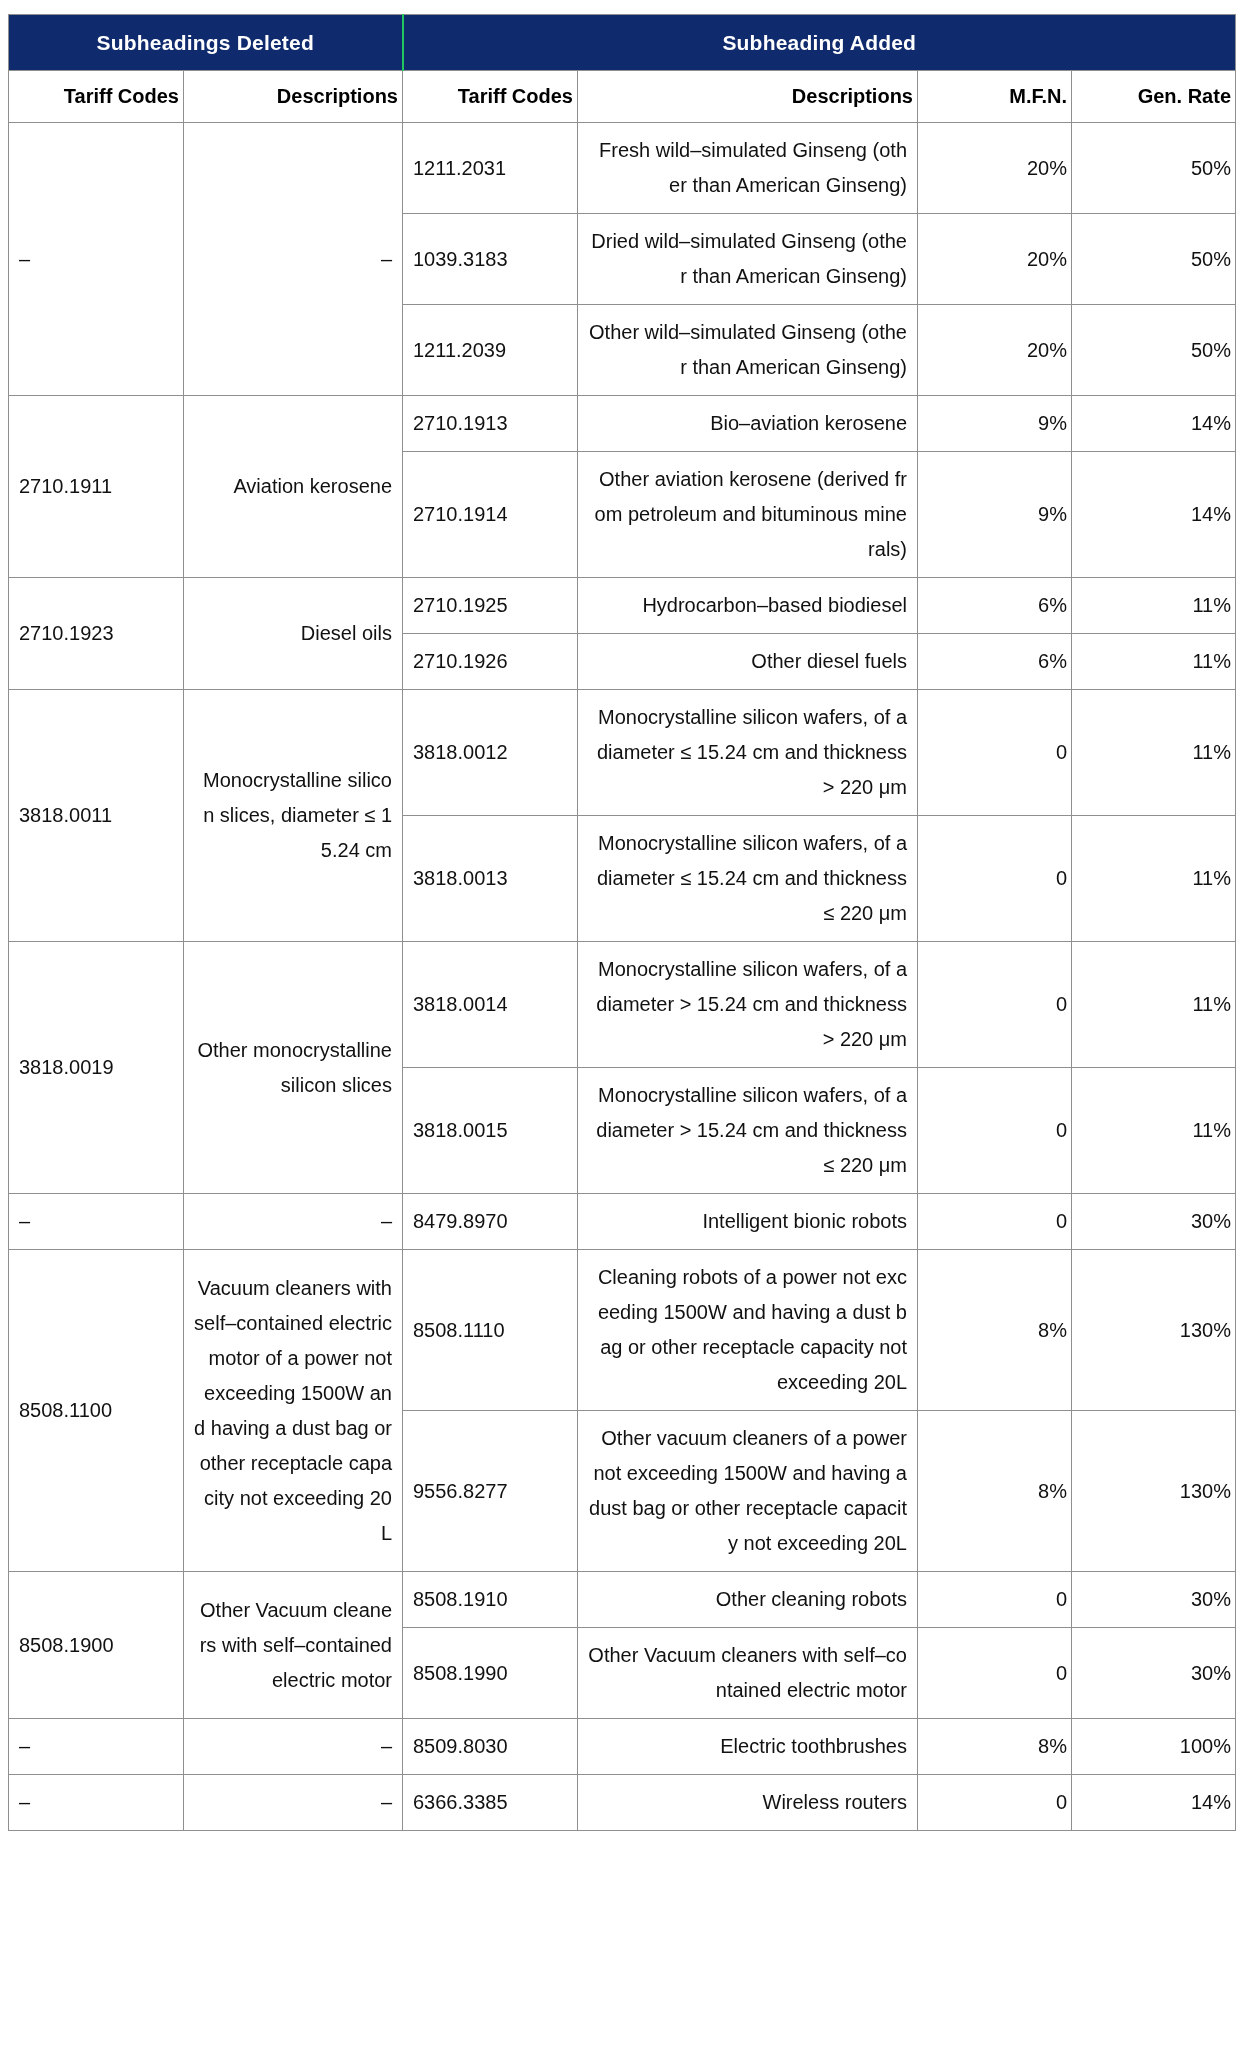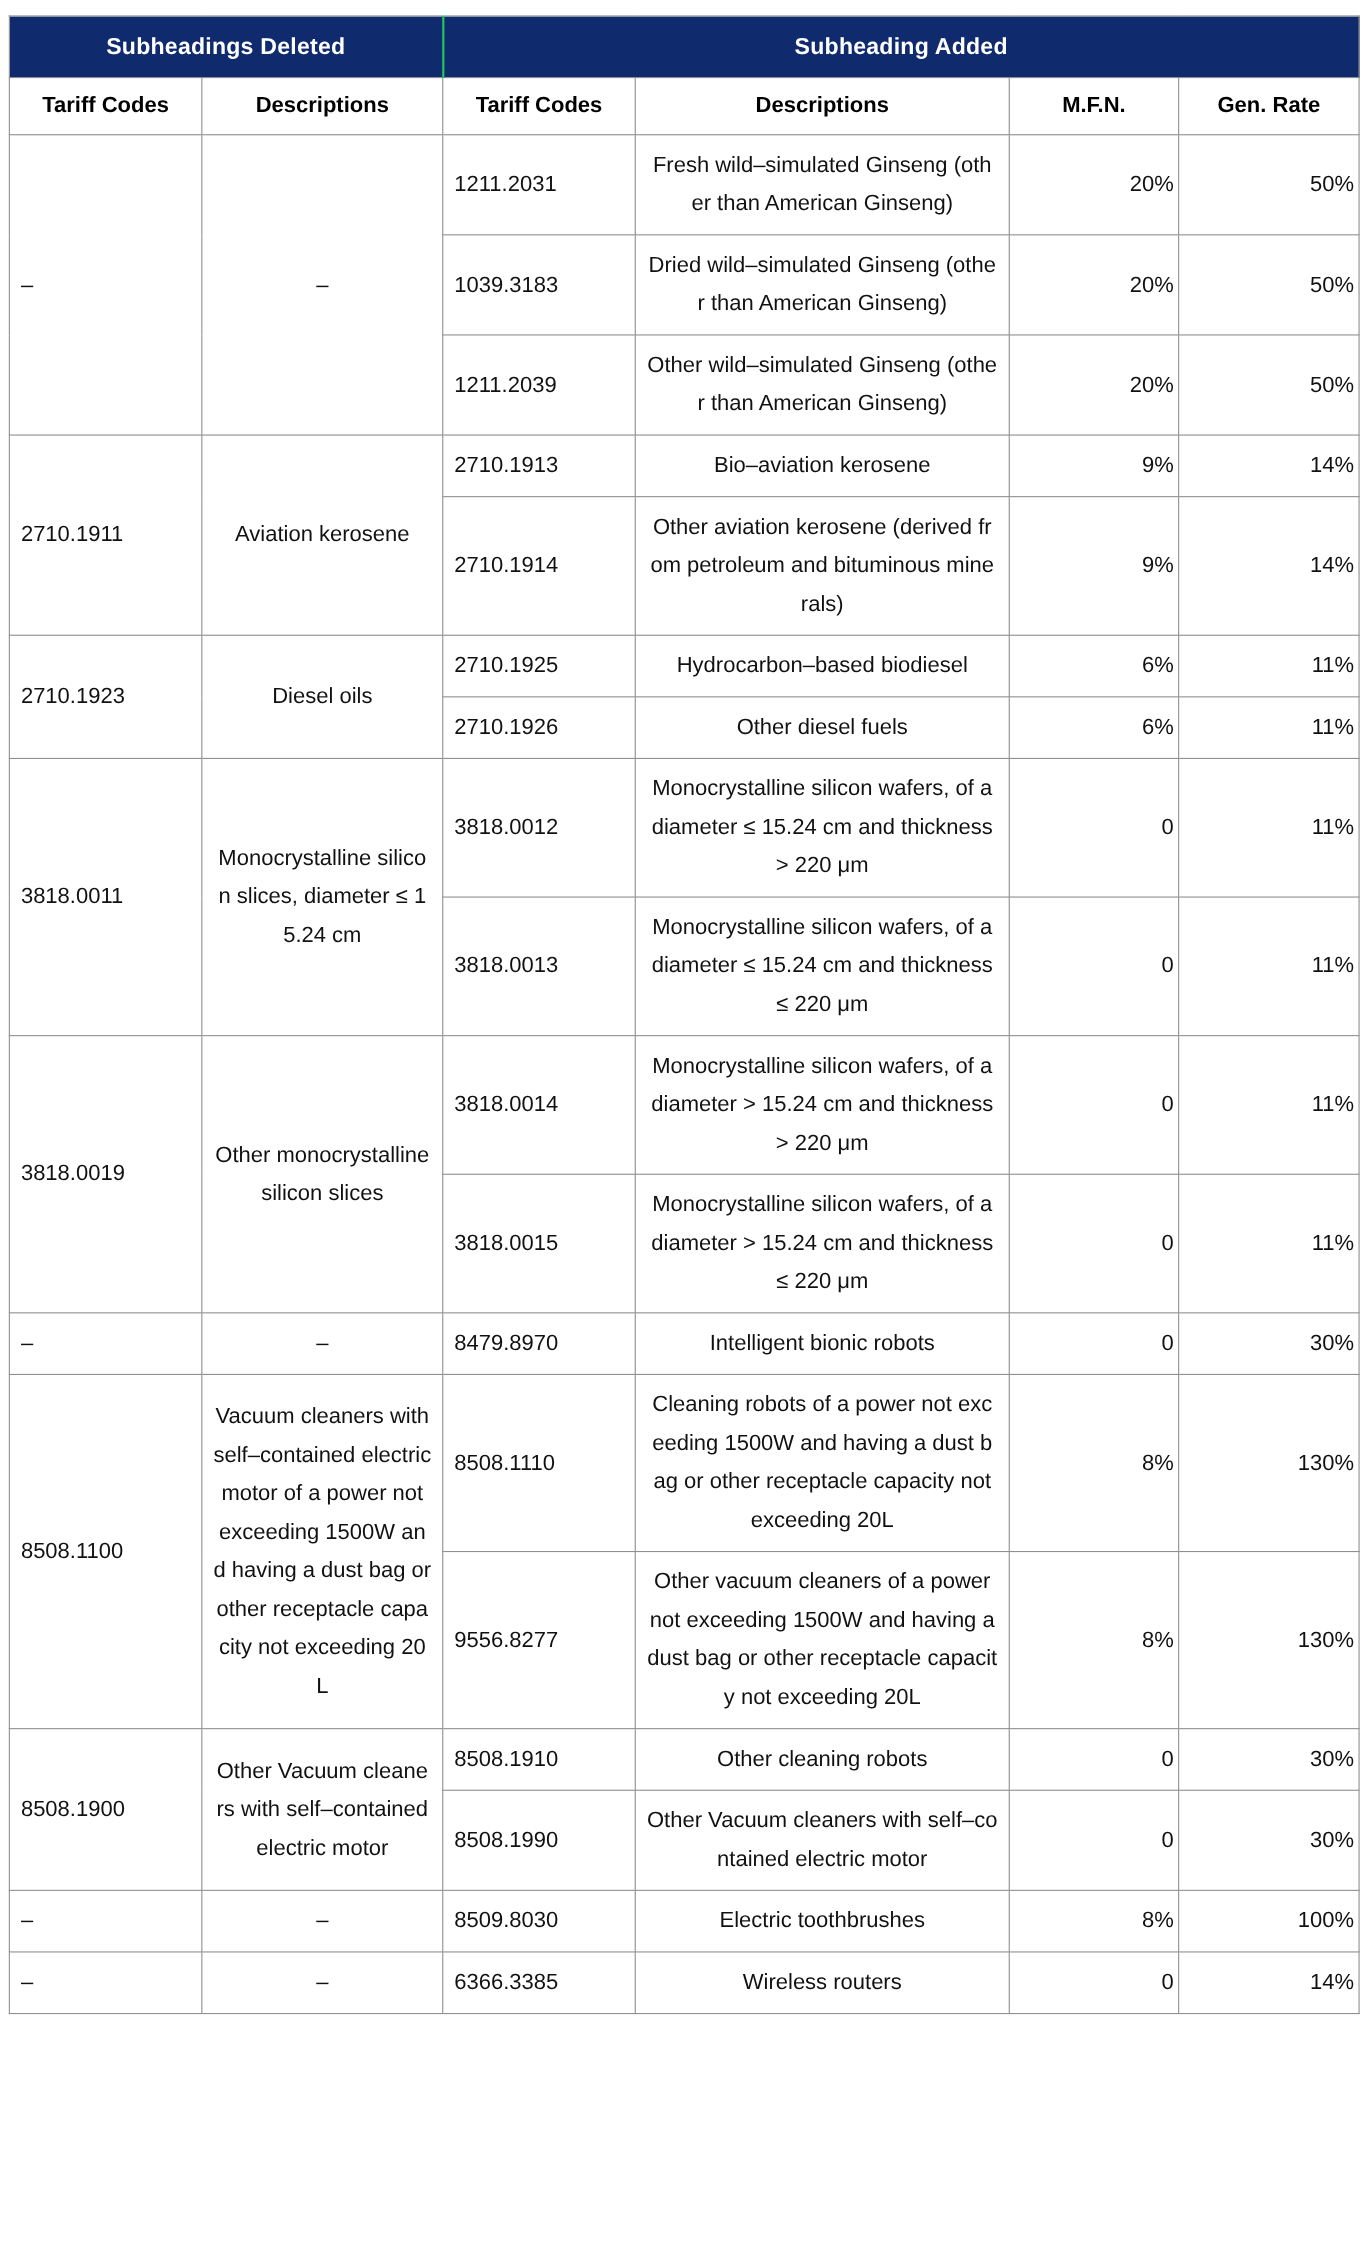--- a/index.html
+++ b/index.html
@@ -43,32 +43,32 @@
   }
   tr.group-row th.gh-left  { border-right: 1px solid #d4d7e0; }
   tr.group-row th.gh-right { border-left: 2px solid #22c55e; margin-top: 20px; }
 
   
   tr.cols-row th {
     background: #ffffff;
     color: #000000;
     font-size: 20px;
     font-weight: bold;
-    text-align: center;
+    text-align: right;
     padding: 8px 4px;
     line-height: 35px;
   }
 
   td {
     font-size: 20px;
     line-height: 35px;
     vertical-align: middle;
     padding: 10px 10px;
   }
-  td.desc { word-break: break-all; text-align: center; }
+  td.desc { word-break: break-all; text-align: right; }
   td.code { text-align: left; white-space: nowrap; }
   td.rate { text-align: right; padding: 10px 4px; }
 </style>
 </head>
 <body>
 
 <table class="tariff">
   <colgroup>
     <col class="c1">
       <col class="c2">

